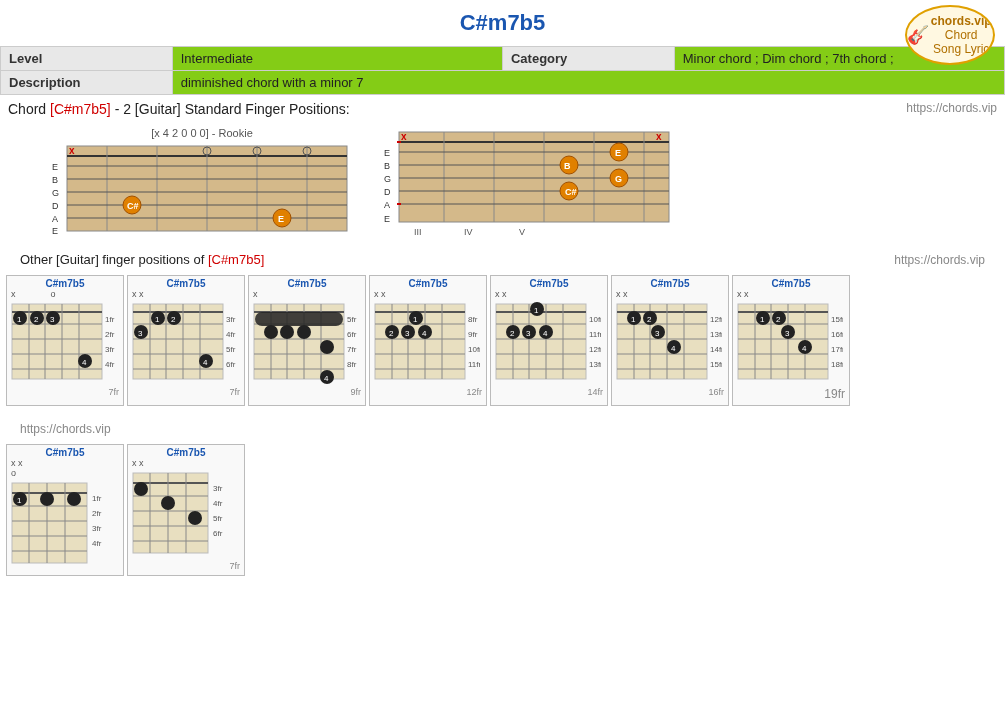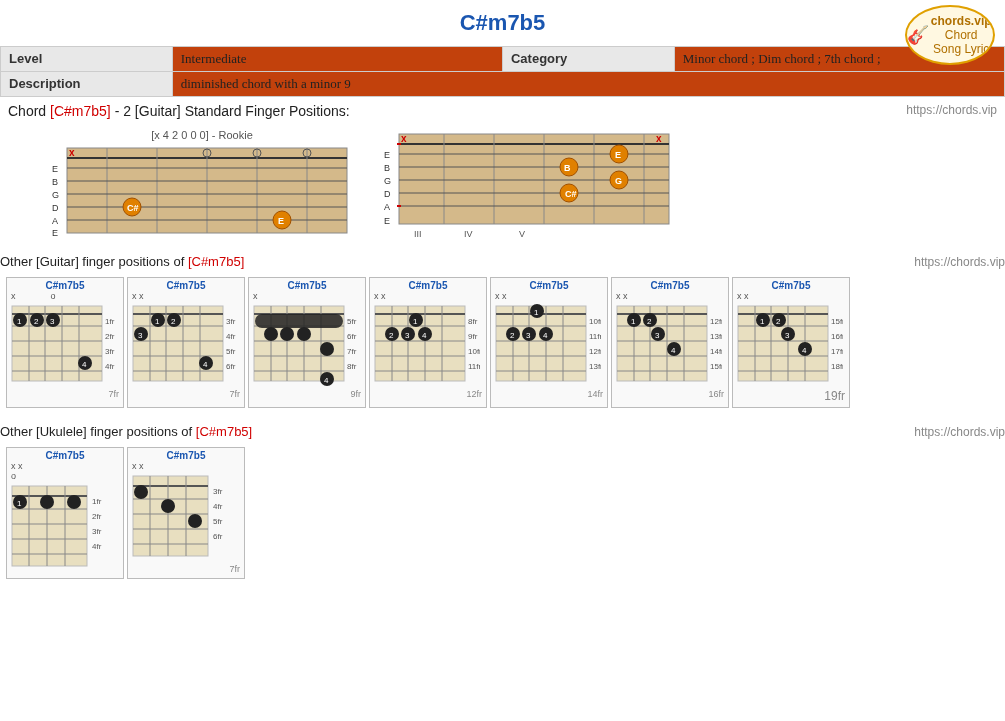--- a/index.html
+++ b/index.html
@@ -54,33 +54,32 @@
       border: 1px solid #ccc;
       vertical-align: top;
     }
     .info-table td.label {
       background: #e8e8e8;
       font-weight: bold;
       width: 130px;
       color: #333;
     }
     .info-table td.value {
-      background: #c2410c;
+      background: #84cc16;
       width: 250px;
-      font-family: Liberation Serif, serif;
     }
     .chord-title-row {
       padding: 6px 8px;
       font-size: 14px;
     }
     .section-header {
       display: flex;
       justify-content: space-between;
       align-items: center;
-      padding: 4px 0;
+      padding: 4px 20px;
       font-size: 13px;
       gap: 27px;
     }
     .section-header .right-link {
       color: #888;
       font-size: 12px;
     }
     .diagram-row {
       display: flex;
       gap: 2px;
@@ -132,21 +131,21 @@
 <table class="info-table">
   <tbody>
       <tr>
     <td class="label">Level</td>
     <td class="value">Intermediate</td>
     <td class="label">Category</td>
     <td class="value">Minor chord ; Dim chord ; 7th chord ;</td>
   </tr>
   <tr>
     <td class="label">Description</td>
-    <td class="value" colspan="3">diminished chord with a minor 9</td>
+    <td class="value" colspan="3">diminished chord with a minor 7</td>
   </tr>
 </tbody>
   </table>
 
 <div class="chord-title-row">
   <span>Chord</span>
   <span class="red-text" style="cursor:pointer">[C#m7b5]</span>
   <span>- 2 [Guitar] Standard Finger Positions:</span>
   <span style="float:right; color:#888; font-size:12px">https://chords.vip</span>
 </div>
@@ -466,24 +465,20 @@
       <text x="98" y="38" font-size="8" fill="#555">16fr</text>
       <text x="98" y="53" font-size="8" fill="#555">17fr</text>
       <text x="98" y="68" font-size="8" fill="#555">18fr</text>
     </svg>
     <div style="font-size:12px; text-align:right; padding-right:4px; color:#888">19fr</div>
   </div>
 
 </div>
 
 <div class="section-header" style="margin-top:8px">
-  <span>
-    <span>Other [Ukulele] finger positions of</span>
-    <span class="red-text" style="cursor:pointer">[C#m7b5]</span>
-  </span>
   <span class="right-link">https://chords.vip</span>
 </div>
 
 <div class="chord-row-wrapper">
 
   <div class="mini-chord">
     <div class="mini-chord-title">C#m7b5</div>
     <div style="font-size:9px; padding-left:4px; color:#555">x&nbsp;x<br>o</div>
     <svg width="110" height="90">
       <rect x="5" y="5" width="75" height="80" fill="#e8dfc0" stroke="#bbb" stroke-width="1"></rect>

